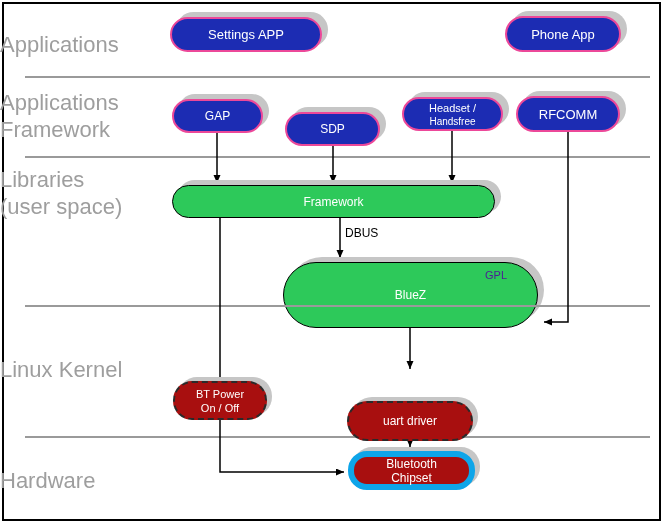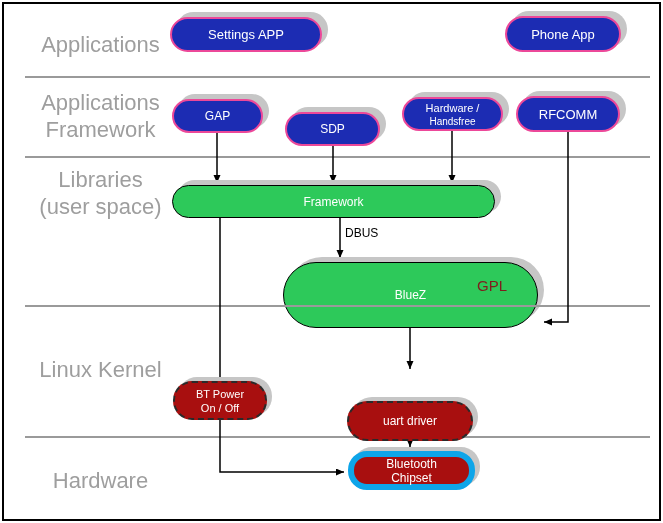--- a/index.html
+++ b/index.html
@@ -12,26 +12,25 @@
   #stage { position: relative; width: 663px; height: 523px; background: #fff; }
   .frame {
     position: absolute; left: 2px; top: 2px;
     width: 655px; height: 515px;
     border: 2px solid #000;
   }
   
   .layer-label {
     position: absolute;
     left: 0; width: 185px;
-    text-align: center;
+    text-align: left;
     color: #9e9e9e;
     font-size: 22px;
     line-height: 27px;
     z-index: 2;
-    padding-left: 8px;
   }
   
   .divider {
     position: absolute;
     left: 25px; width: 625px; height: 0;
     border-top: 2px solid #9a9a9a;
     z-index: 1;
   }
   .divider-overlay {
     position: absolute; height: 0;
@@ -49,22 +48,22 @@
   }
   .pill.blue  { background: #1c2cb3; border: 2px solid #ec4899; box-shadow: 6px -5px 0 #c6c6c6; }
   .pill.green { background: #2dc95a; border: 1px solid #000; box-shadow: 6px -5px 0 #c6c6c6; }
   .pill.red-dashed { background: #a80f0f; border: 2px dashed #2a2a2a; box-shadow: 5px -4px 0 #c6c6c6; margin-top: 28px; }
   .pill.red-solid  { background: #a80f0f; border: 6px solid #0ea5e9; box-shadow: 5px -4px 0 #c6c6c6; }
   .t13 { font-size: 13px; }
   .t12 { font-size: 12px; }
   .t11 { font-size: 11px; line-height: 14px; }
   .t10 { font-size: 10px; line-height: 13px; }
   .badge-gpl {
-    position: absolute; right: 30px; top: 14px;
-    color: #7f1d1d; font-size: 15px;
+    position: absolute; right: 30px; top: 6px;
+    color: #4c1d95; font-size: 11px;
   }
   .edge-label {
     position: absolute;
     color: #000; font-size: 12px;
     z-index: 5;
   }
   svg.connectors {
     position: absolute; left: 0; top: 0;
     z-index: 3;
   }
@@ -126,21 +125,21 @@
     <span>Phone App</span>
   </div>
 
   <div class="pill blue t12" style="left:172px; top:99px; width:91px; height:34px; border-radius:17px">
     <span>GAP</span>
   </div>
   <div class="pill blue t12" style="left:285px; top:112px; width:95px; height:34px; border-radius:17px">
     <span>SDP</span>
   </div>
   <div class="pill blue" style="left:402px; top:97px; width:101px; height:34px; border-radius:17px">
-    <span class="t11">Hardware /</span>
+    <span class="t11">Headset /</span>
     <span class="t10">Handsfree</span>
   </div>
   <div class="pill blue t13" style="left:516px; top:96px; width:104px; height:36px; border-radius:18px">
     <span>RFCOMM</span>
   </div>
 
   <div class="pill green t12" style="left:172px; top:185px; width:323px; height:33px; border-radius:17px">
     <span>Framework</span>
   </div>
   <div class="pill green t12" style="left:283px; top:262px; width:255px; height:66px; border-radius:33px">

